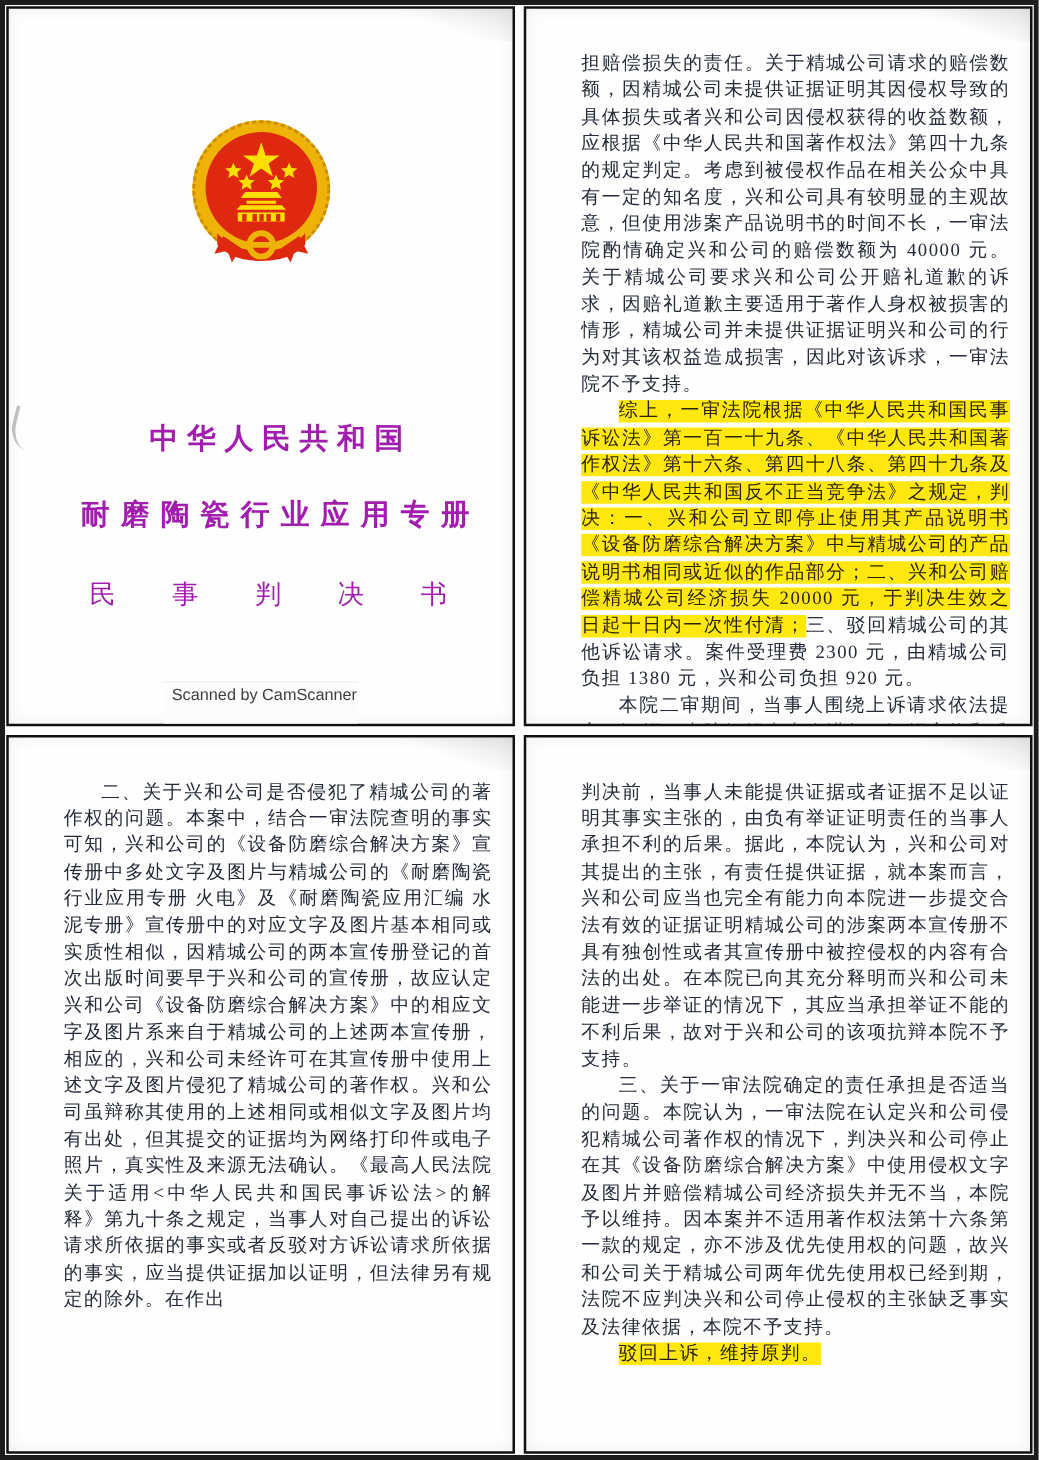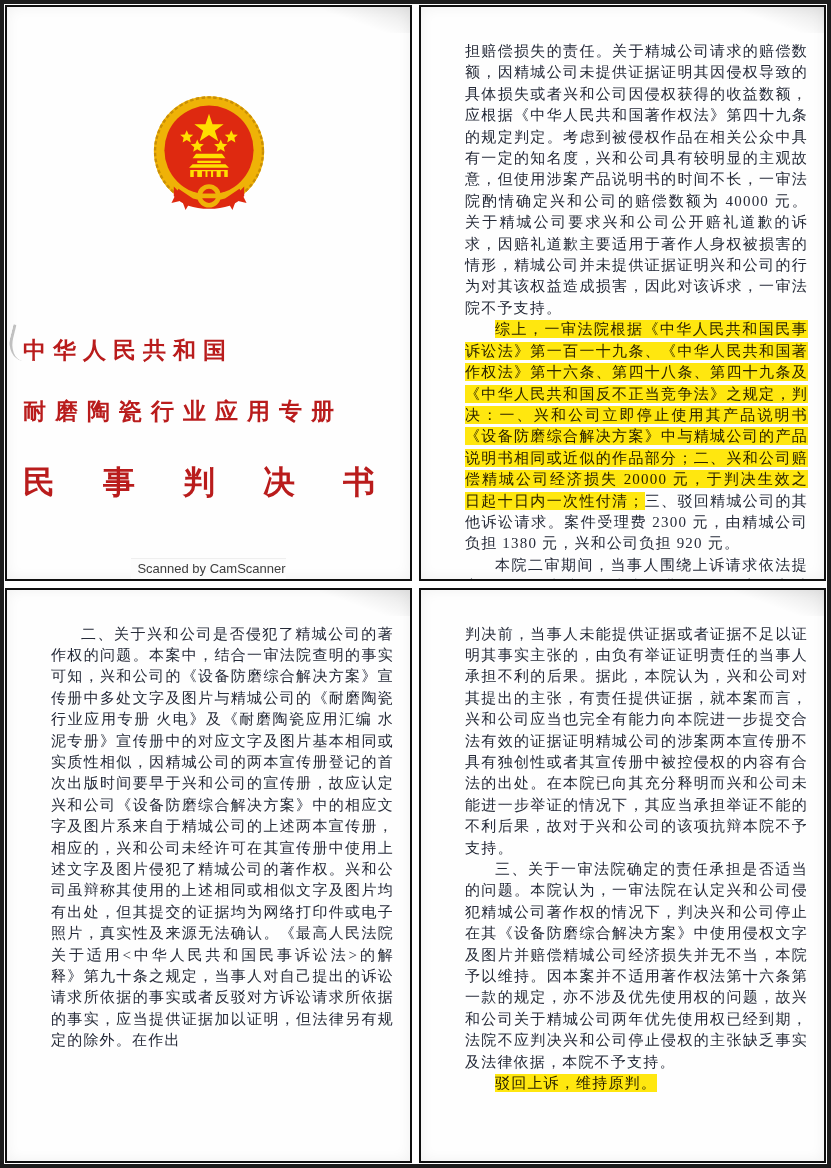--- a/index.html
+++ b/index.html
@@ -39,24 +39,24 @@
   .cover::before{
     content:"";position:absolute;left:2px;top:320px;width:26px;height:34px;
     border-left:3px solid rgba(120,120,120,0.45);
     border-radius:0 0 0 60%;
     transform:rotate(14deg);
     pointer-events:none;
   }
   
   .cover{align-items:center;}
   .emblem-wrap{margin-top:88px;width:118px;height:122px;display:flex;align-items:center;justify-content:center;}
-  .cover-titles{margin-top:118px;text-align:left;color:#b91c1c;width:100%;margin-left:32px;}
+  .cover-titles{margin-top:118px;text-align:center;color:#a21caf;width:100%;margin-left:32px;}
   .cover-line1{font-size:23px;font-weight:bold;letter-spacing:7px;}
   .cover-line2{font-size:23px;font-weight:bold;letter-spacing:9px;margin-top:30px;}
-  .cover-line3{font-size:32px;font-weight:bold;letter-spacing:20px;margin-top:34px;}
+  .cover-line3{font-size:21px;font-weight:normal;letter-spacing:20px;margin-top:34px;}
   
   .text-body{
     flex:1;
     box-sizing:border-box;
     padding:34px 16px 4px 44px;
     font-size:15px;
     line-height:21.4px;
     color:#252a38;
     text-align:justify;
     letter-spacing:1.2px;
@@ -66,21 +66,21 @@
   .hl{
     background:#ffe70f;
     color:#2b2200;
     box-decoration-break:clone;
     -webkit-box-decoration-break:clone;
     padding:1px 0;
   }
   .scanner-credit{
     font-family:"Liberation Sans", sans-serif;
     font-size:13px;color:#3d3d3d;
-    padding:2px 0 3px 6px;
+    padding:2px 0 16px 6px;
     background:#fcfcfc;
     border-top:1px solid rgba(0,0,0,0.05);
   }
   .spacer{flex:1;}
 </style>
 </head>
 <body>
 
 <div class="sheet">
 

